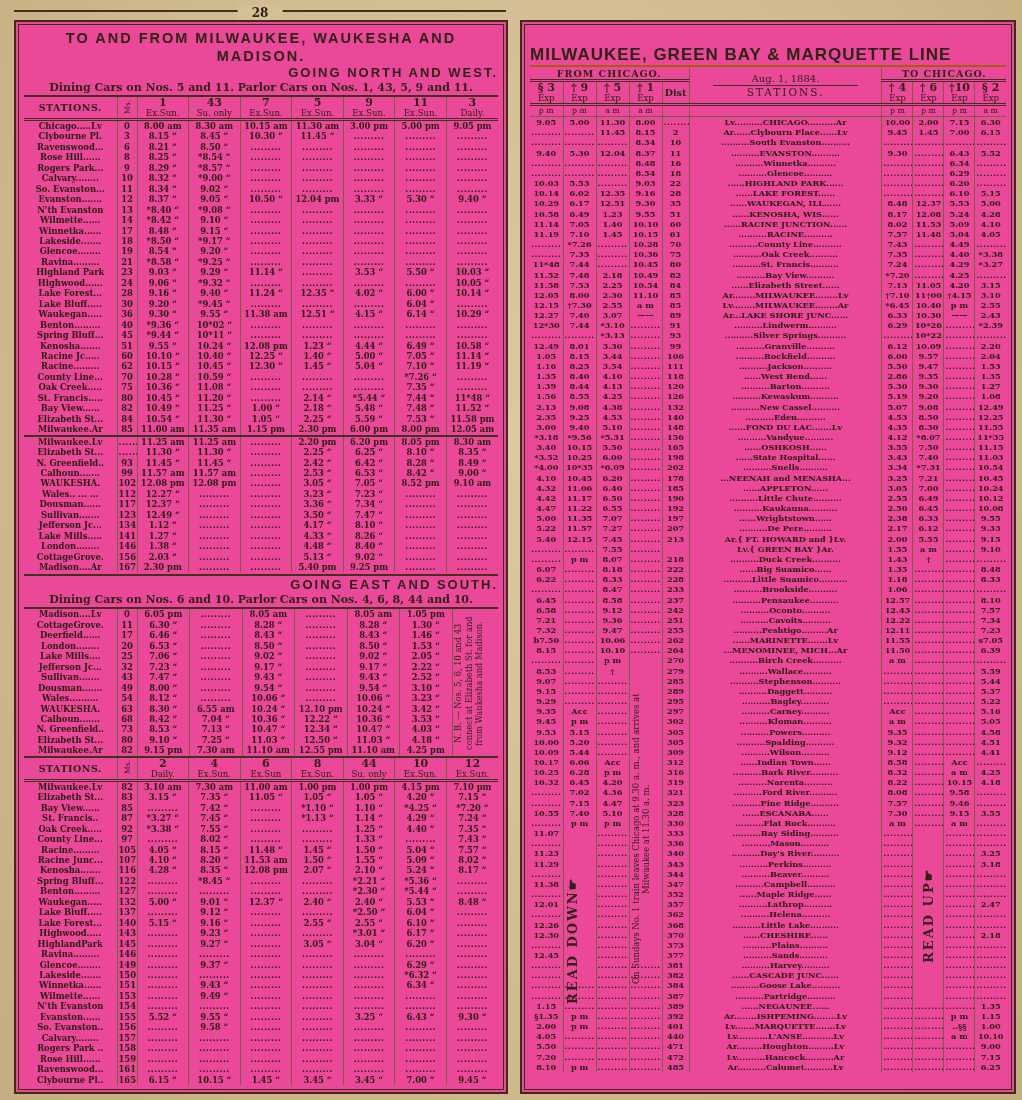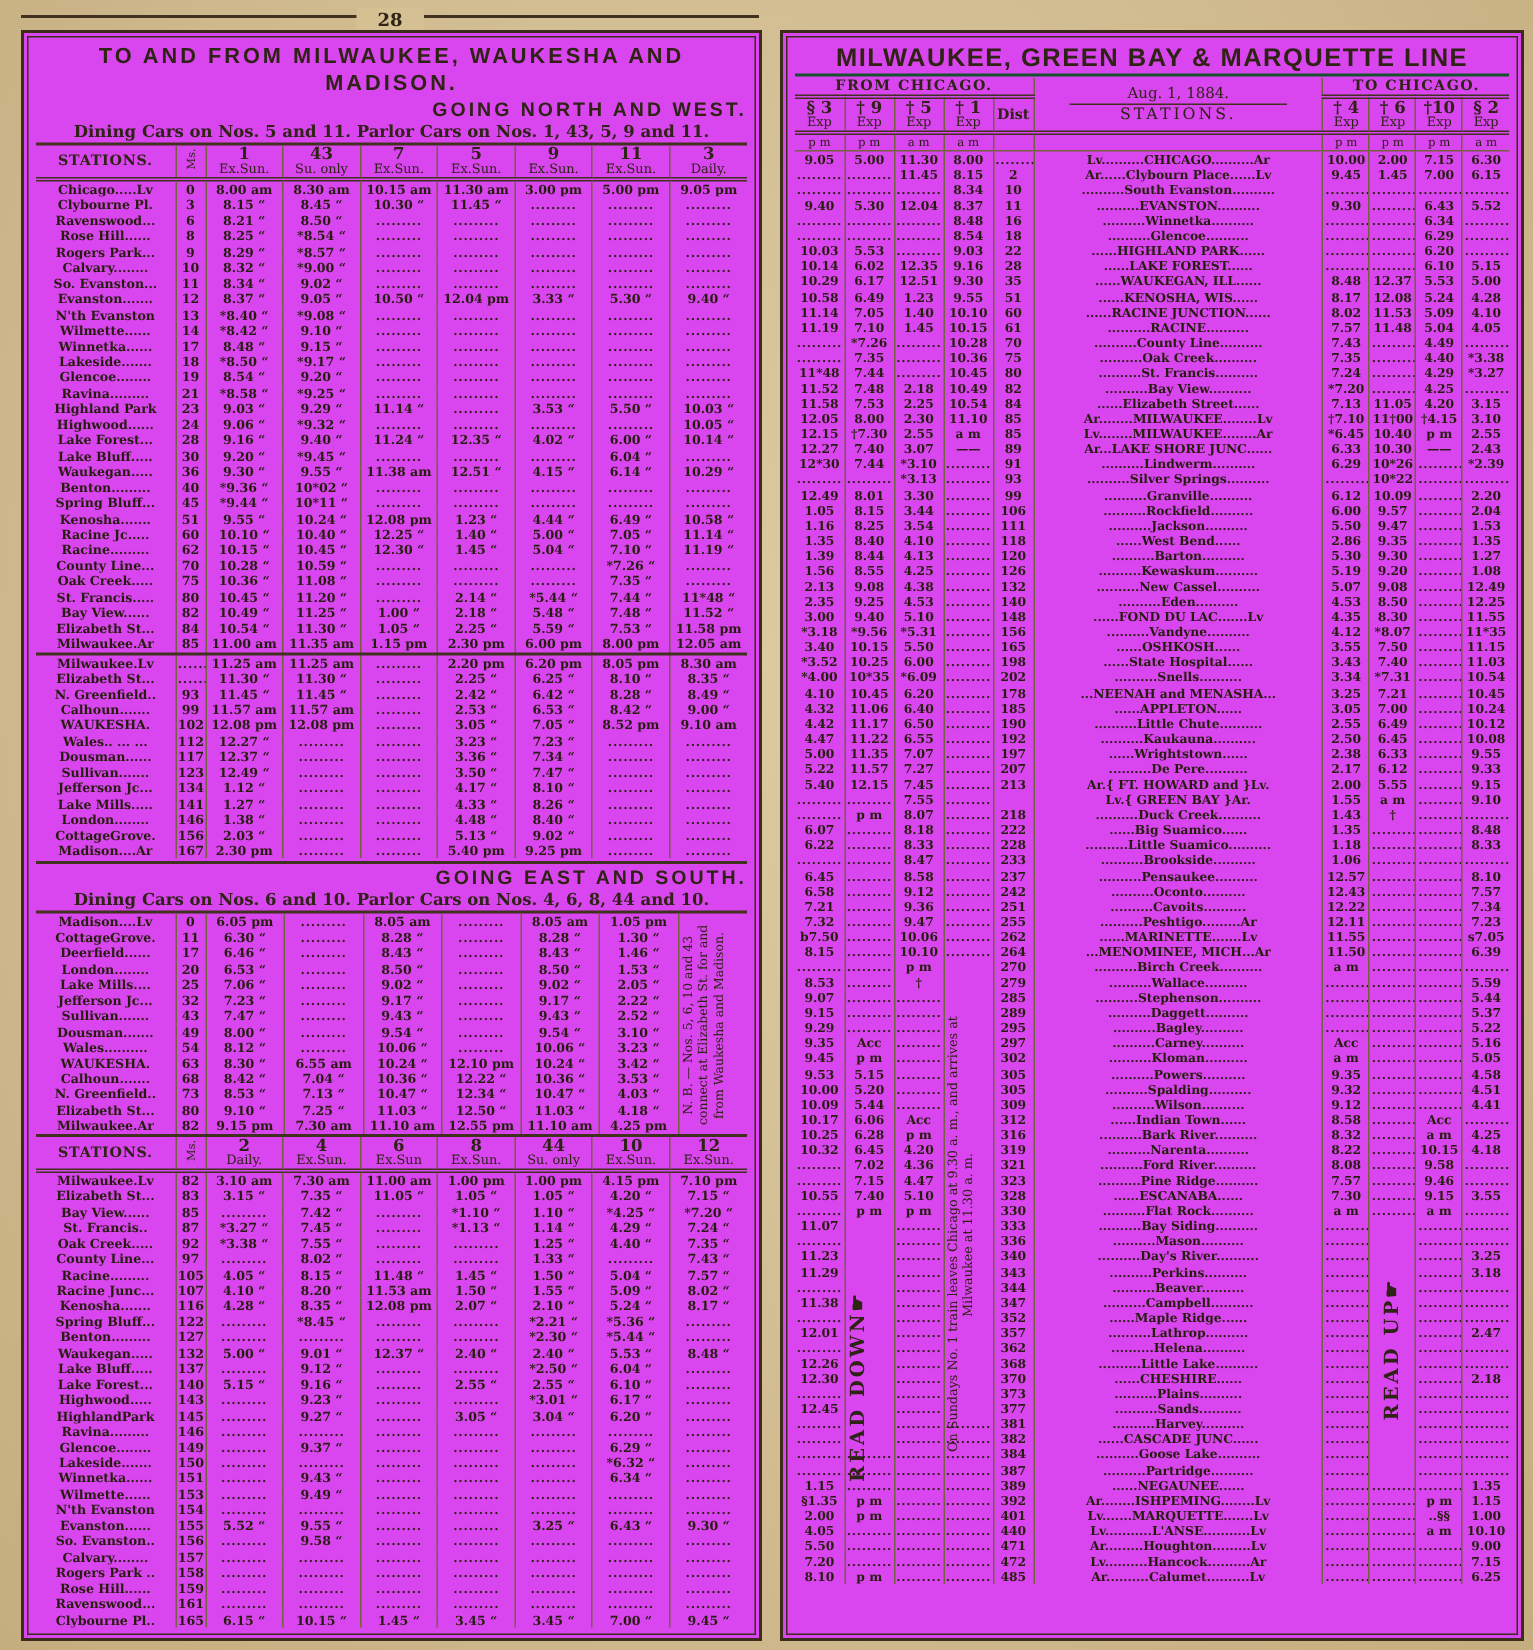--- a/index.html
+++ b/index.html
@@ -6,28 +6,28 @@
   body{
     width:1022px;height:1100px;position:relative;overflow:hidden;
     background:#d2bd92;
     background-image:radial-gradient(ellipse at 50% 40%, #dcc9a0 0%, #d2bd92 55%, #c4ad7e 100%);
     font-family:"DejaVu Serif", serif;color:#2e2315;
   }
   .pagetop{position:absolute;height:16px;}
   .pagetop .rule{position:absolute;left:0;right:0;top:8px;border-top:2px solid #41321f;}
   .pagetop .num{position:relative;display:inline-block;left:50%;transform:translateX(-50%);
     padding:0 14px;font:bold 12px/16px "DejaVu Serif", serif;background:#d5c094;}
-  .page{position:absolute;border:2px solid #3b2d1a;background:#d946ef;padding:2px;}
+  .page{position:absolute;border:2px solid #3b2d1a;background:#ec4899;padding:2px;}
   .page-inner{border:1px solid #3b2d1a;height:100%;box-sizing:border-box;padding:3px 5px;overflow:hidden;
     background:linear-gradient(180deg,#ead festival 0%,#e8dab4 100%);}
   .title28{font:bold 14.5px/18px "Liberation Sans", sans-serif;letter-spacing:2px;text-align:center;margin-top:1px;}
   .subhead{font:bold 13px/16px "Liberation Sans", sans-serif;letter-spacing:2px;text-align:right;}
   .carnote{font:bold 11px/13px "DejaVu Serif", serif;text-align:center;border-bottom:2px solid #41321f;padding-bottom:1px;}
-  .title29{font:bold 17px/21px "Liberation Sans", sans-serif;letter-spacing:1px;text-align:center;
-    border-bottom:2px solid #14532d;margin-bottom:1px;}
+  .title29{font:bold 17px/21px "Liberation Sans", sans-serif;letter-spacing:1px;
+    border-bottom:2px solid #a16207;margin-bottom:1px;margin-top:16px;}
   table.t{border-collapse:collapse;width:100%;table-layout:fixed;}
   table.t td,table.t th{border-left:1px solid #75613f;padding:0 1px;white-space:nowrap;overflow:hidden;}
   table.t td:first-child,table.t th:first-child{border-left:none;}
   table.t td{font:bold 8.4px/10.45px "DejaVu Serif", serif;text-align:center;color:#271d0f;}
   table.t29 td{font-size:8.2px;line-height:10.15px;}
   td.st{font-weight:normal;font-size:8.8px;text-align:left;padding-left:2px;}
   td.stc{font-weight:normal;font-size:8.6px;text-align:center;}
   td.ms{font-weight:normal;font-size:7.6px;}
   td.dots{font-weight:normal;font-size:6.6px;letter-spacing:0.5px;color:#4f3f28;}
   td.unit{font-weight:normal;font-size:7.6px;}

